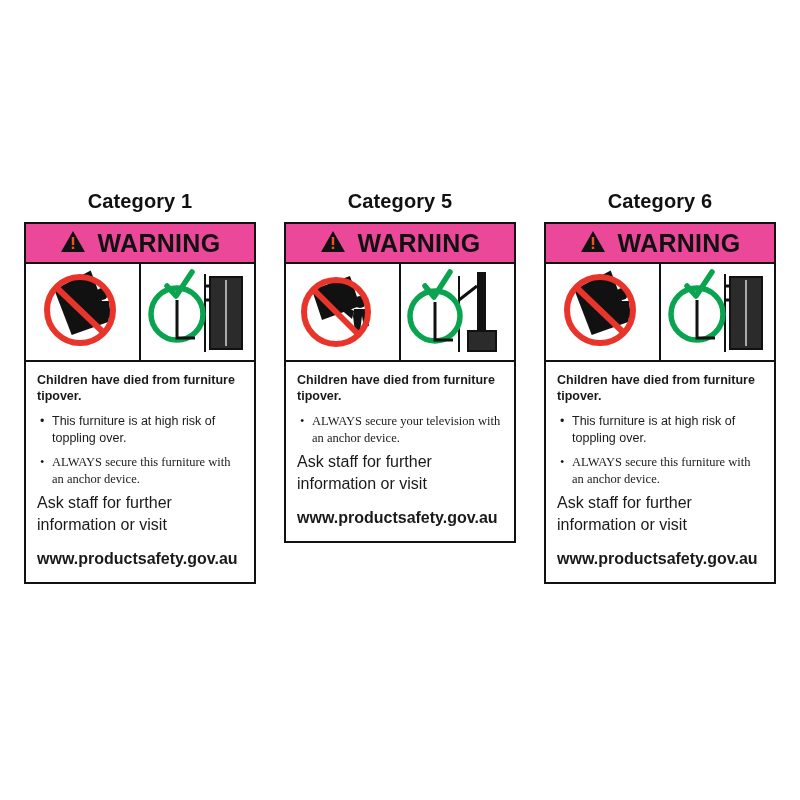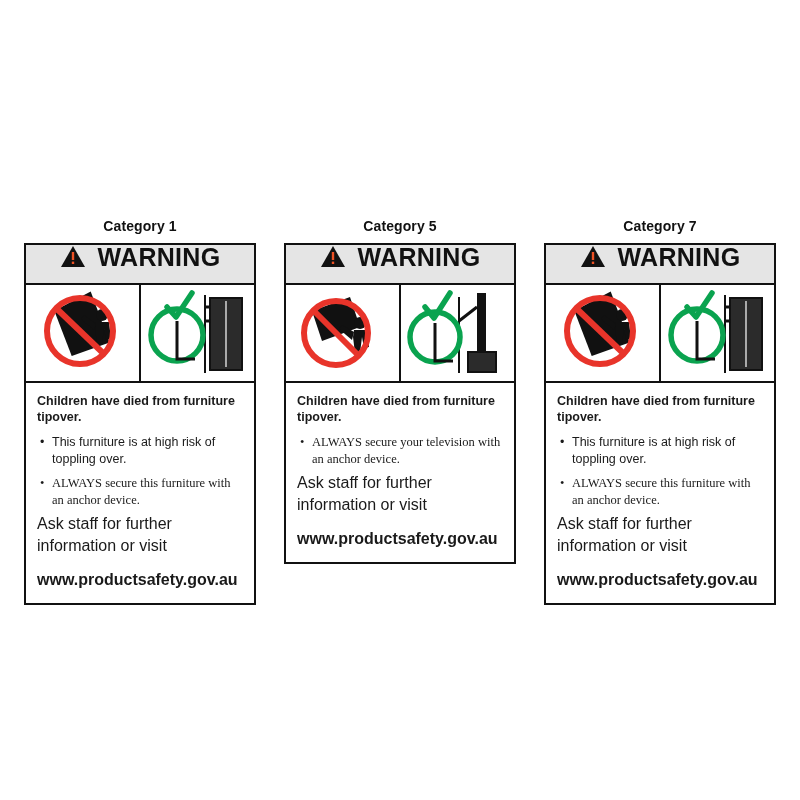--- a/index.html
+++ b/index.html
@@ -28,39 +28,39 @@
     align-items: flex-start;
     gap: 24px;
   }
   .card {
     width: 236px;
     display: flex;
     flex-direction: column;
     align-items: center;
   }
   .cat-title {
-    font-size: 14px;
+    font-size: 20px;
     font-weight: bold;
     letter-spacing: 0.1px;
     color: #111111;
     margin-bottom: 9px;
     text-align: right;
-    margin-top: 28px;
   }
   .label {
     width: 232px;
     border: 2px solid #111111;
     background: #ffffff;
     box-sizing: border-box;
   }
   .warning-bar {
-    background: #e5e5e5;
+    background: #ec4899;
     border-bottom: 2px solid #111111;
     height: 38px;
     display: flex;
+    align-items: center;
     justify-content: center;
     gap: 12px;
   }
   .warn-tri {
     display: block;
   }
   .warning-text {
     font-size: 25px;
     font-weight: bold;
     color: #111111;
@@ -236,21 +236,21 @@
           </ul>
           <div class="tail">
             <span>Ask staff for further information or visit</span>
             <span class="url">www.productsafety.gov.au</span>
           </div>
         </div>
       </div>
     </div>
 
     <div class="card">
-      <div class="cat-title">Category 7</div>
+      <div class="cat-title">Category 6</div>
       <div class="label">
 
         <div class="warning-bar">
           <span class="warn-tri">
             <svg width="26" height="23" viewBox="0 0 26 23">
               <path d="M13 1 L25 22 L1 22 Z" fill="#111111"></path>
               <rect x="11.8" y="7" width="2.4" height="8" fill="#ee5023"></rect>
               <rect x="11.8" y="16.6" width="2.4" height="2.4" fill="#ee5023"></rect>
             </svg>
           </span>

